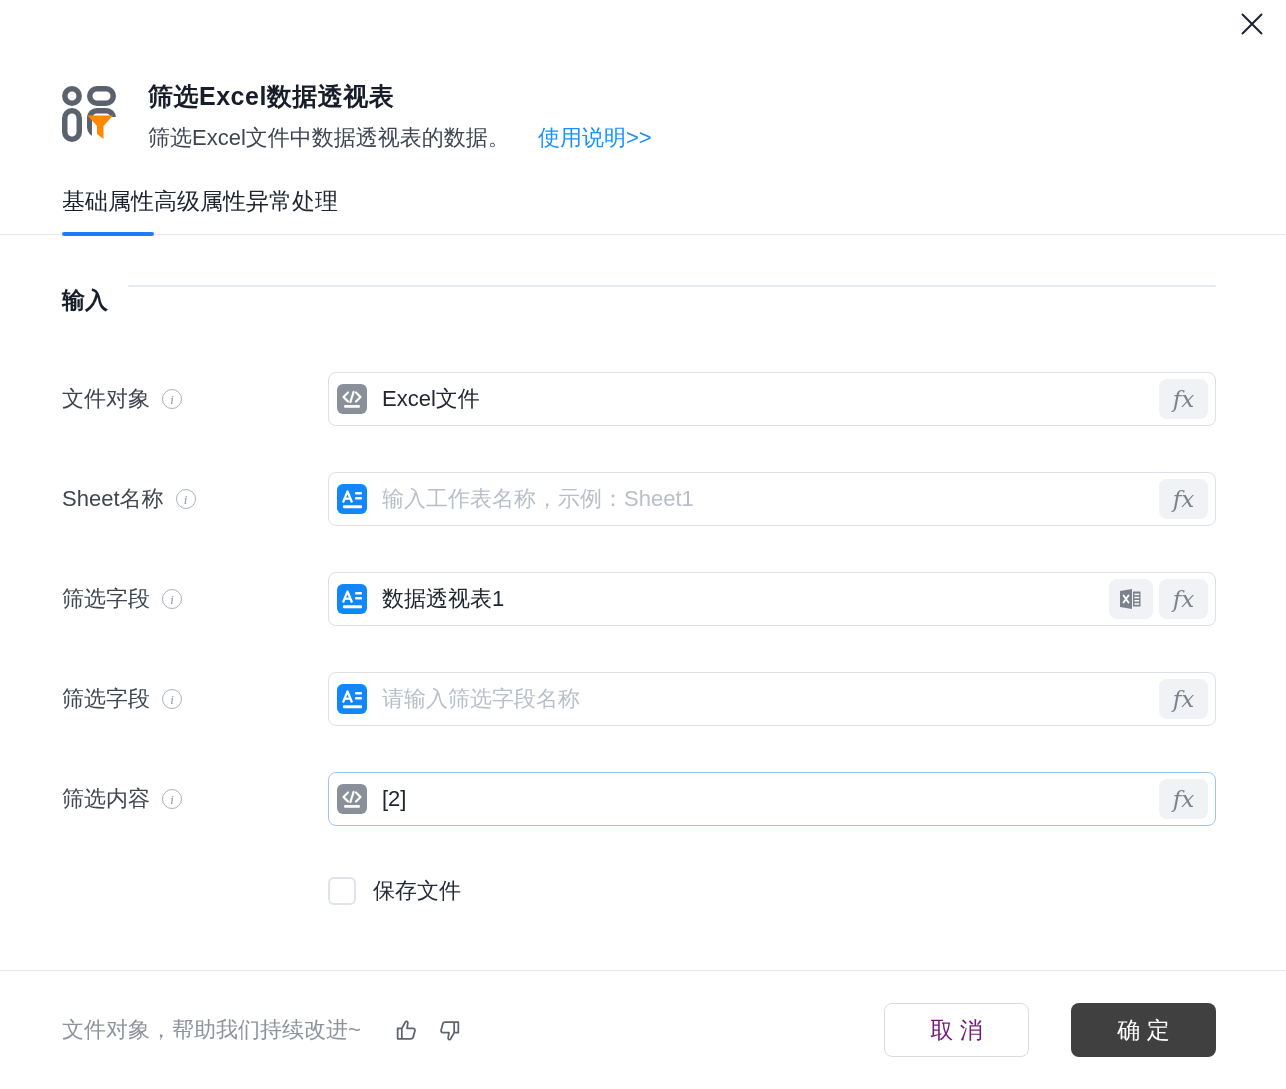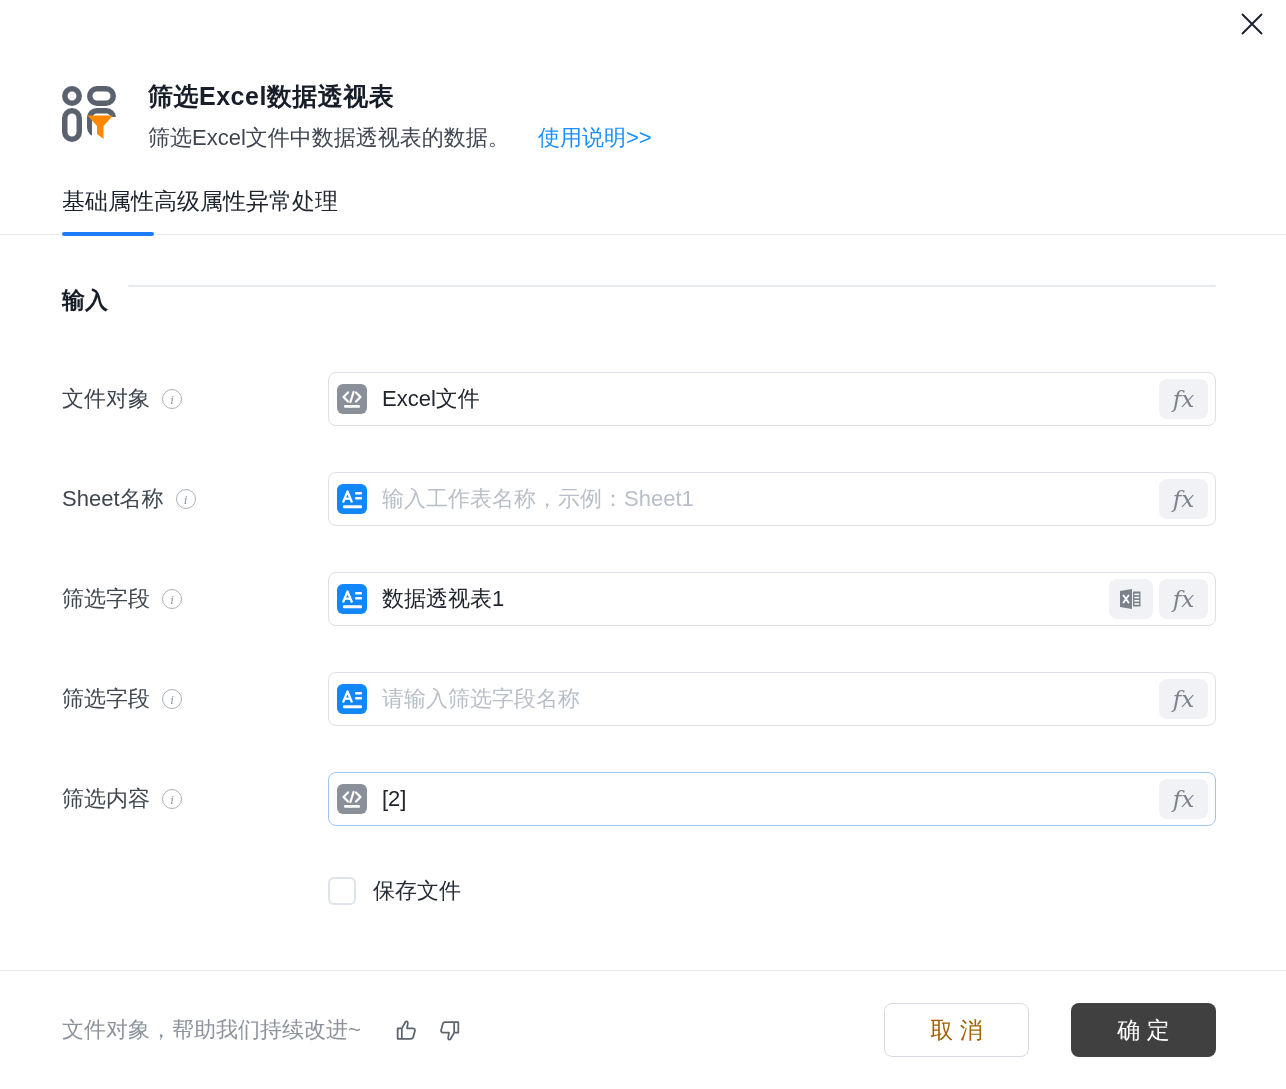--- a/index.html
+++ b/index.html
@@ -85,21 +85,21 @@
   }
   .feedback { display:flex; align-items:center; }
   .feedback-text { font-size:22px; color:#8d939c; }
   .thumbs { display:flex; align-items:center; gap:15px; margin-left:32px; }
   .thumb { background:none; border:none; cursor:pointer; width:28px; height:28px; display:flex; align-items:center; justify-content:center; }
   .btns { display:flex; align-items:center; gap:42px; }
   .btn {
     width:145px; height:54px; border-radius:8px; font-size:23px; cursor:pointer;
     display:flex; align-items:center; justify-content:center; font-family:inherit;
   }
-  .btn-cancel { background:#fff; border:1.5px solid #d8dce2; color:#a16207; }
+  .btn-cancel { background:#fff; border:1.5px solid #d8dce2; color:#701a75; }
   .btn-confirm { background:#404040; border:none; color:#fff; }
 </style>
 </head>
 <body>
 
 <div class="dialog">
 
   <button class="close-btn">
     <svg width="28" height="28" viewBox="0 0 28 28">
       <path d="M4 4 L24 24 M24 4 L4 24" stroke="#1b2130" stroke-width="2" fill="none"></path>

